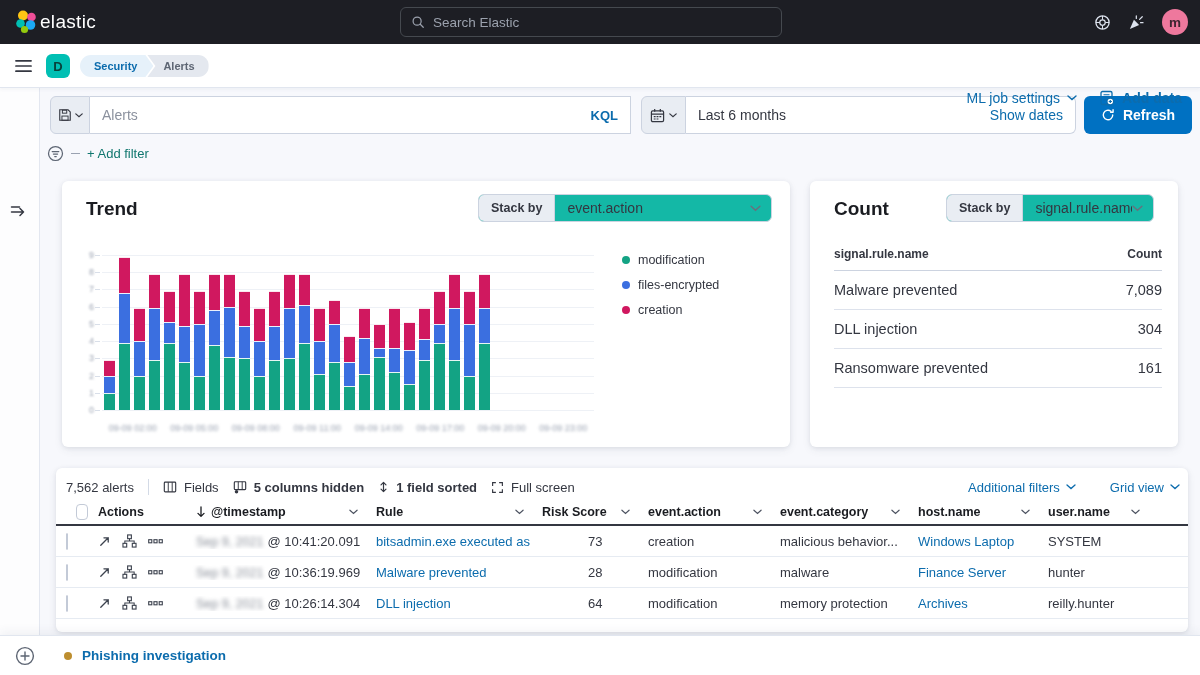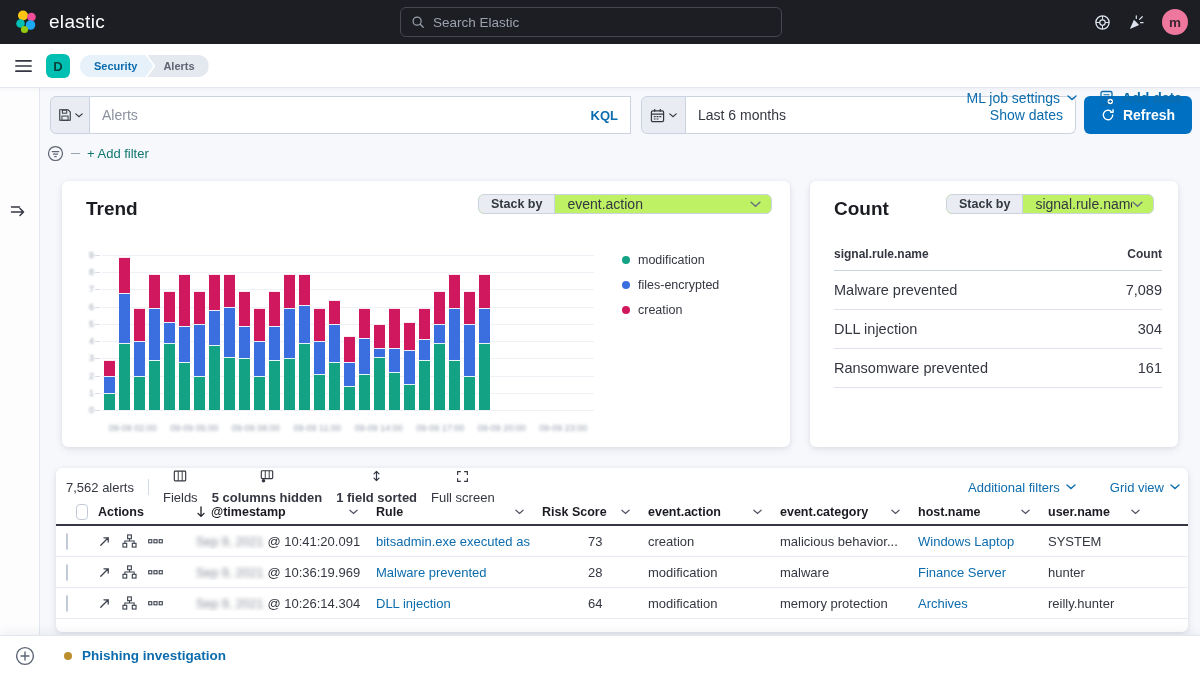--- a/index.html
+++ b/index.html
@@ -1,21 +1,21 @@
 <!DOCTYPE html>
 <html><head>
 <meta charset="utf-8">
 <style>
   * { margin:0; padding:0; box-sizing:border-box; }
   body { font-family:"Liberation Sans",sans-serif; background:#e8eaee; }
   .screen { position:relative; width:1200px; height:675px; background:#f7f8fc; overflow:hidden; font-family:"Liberation Sans",sans-serif; }
 
   
   .topbar { position:absolute; left:0; top:0; width:1200px; height:44px; background:#1d1e24; display:flex; align-items:center; }
-  .brand { display:flex; align-items:center; gap:9px; padding-left:14px; }
+  .brand { display:flex; align-items:center; padding-left:14px; }
   .brand-text { color:#ffffff; font-size:19px; letter-spacing:.3px; }
   .global-search { position:absolute; left:400px; top:7px; width:382px; height:30px; border:1px solid #45494f; border-radius:6px; background:#1d1e24; display:flex; align-items:center; gap:8px; padding:0 10px; color:#9ba1ad; font-size:13.5px; }
   .topbar-right { position:absolute; right:12px; top:0; height:44px; display:flex; align-items:center; gap:17px; color:#dde3ee; }
   .avatar { width:26px; height:26px; border-radius:50%; background:#ee789d; color:#3f2531; font-weight:700; font-size:13.5px; display:flex; align-items:center; justify-content:center; }
 
   
   .navbar { position:absolute; left:0; top:44px; width:1200px; height:44px; background:#fff; border-bottom:1px solid #e1e6ef; box-shadow:0 2px 3px rgba(80,90,110,.05); z-index:5; }
   .hamburger { position:absolute; left:15px; top:15px; color:#343741; }
   .space-badge { position:absolute; left:46px; top:10px; width:24px; height:24px; border-radius:6px; background:#00bfb3; color:#07433c; font-weight:700; font-size:13px; display:flex; align-items:center; justify-content:center; }
   .breadcrumbs { position:absolute; left:80px; top:11px; display:flex; }
@@ -41,21 +41,21 @@
   .refresh-btn { position:absolute; left:1084px; top:96px; width:108px; height:38px; background:#0071c2; border-radius:6px; color:#fff; font-weight:600; font-size:14px; display:flex; align-items:center; justify-content:center; gap:8px; }
   .filterbar { position:absolute; left:47px; top:144px; height:18px; display:flex; align-items:center; gap:7px; }
   .filter-dash { width:9px; height:1px; background:#9aa2b1; }
   .add-filter { color:#0f766e; font-size:13px; font-weight:500; }
 
   
   .panel { position:absolute; background:#fff; border-radius:6px; box-shadow:0 1px 4px rgba(56,66,92,.1), 0 3px 10px rgba(56,66,92,.07); }
   .trend-panel { left:62px; top:181px; width:728px; height:266px; }
   .count-panel { left:810px; top:181px; width:368px; height:266px; }
   .panel-title { position:absolute; left:24px; top:17px; font-size:19px; font-weight:700; color:#1a1c21; }
-  .stackby { position:absolute; top:13px; height:20px; display:flex; border:1px solid #ccd3e0; border-radius:6px; overflow:hidden; background:#bef264; }
+  .stackby { position:absolute; top:13px; height:28px; display:flex; border:1px solid #ccd3e0; border-radius:6px; overflow:hidden; background:#14b8a6; }
   .trend-panel .stackby { right:18px; width:294px; }
   .count-panel .stackby { right:24px; width:208px; }
   .stackby-label { background:#e9edf3; border-right:1px solid #ccd3e0; display:flex; align-items:center; padding:0 12px; font-size:12.5px; font-weight:600; color:#343741; white-space:nowrap; }
   .stackby-value { flex:1; display:flex; align-items:center; padding:0 4px 0 12px; font-size:14px; color:#343741; white-space:nowrap; overflow:hidden; }
   .stackby-chev { display:flex; align-items:center; padding-right:10px; color:#69707d; }
 
   
   .chart-plot { position:absolute; left:40px; top:74px; width:492px; height:155px; }
   .gridline { position:absolute; left:0; width:100%; height:1px; background:#eef1f6; }
   .ytick { position:absolute; left:-7px; width:5px; height:1px; background:#d9dfe9; }
@@ -69,21 +69,21 @@
   .legend-dot { width:8px; height:8px; border-radius:50%; background:#999; }
 
   
   .count-table { position:absolute; left:24px; right:16px; top:66px; }
   .count-head { display:flex; justify-content:space-between; font-size:12px; font-weight:700; color:#343741; padding-bottom:9px; border-bottom:1px solid #ccd3e0; }
   .count-row { height:39px; display:flex; justify-content:space-between; align-items:center; font-size:14.5px; color:#343741; border-bottom:1px solid #dde2ec; }
 
   
   .alerts-panel { left:56px; top:468px; width:1132px; height:164px; }
   .alerts-toolbar { position:absolute; left:10px; right:8px; top:6px; height:26px; display:flex; align-items:center; gap:14px; font-size:13px; color:#343741; }
-  .tb-item { display:flex; align-items:center; gap:7px;flex-direction:column; }
+  .tb-item { display:flex; align-items:center; gap:7px; }
   .tb-bold { font-weight:700; }
   .vdivider { width:1px; height:16px; background:#d3dae6; }
   .toolbar-right { margin-left:auto; display:flex; align-items:center; gap:18px; }
   .blue-link { color:#0c6cad; display:flex; align-items:center; gap:6px;margin-left:16px; }
   .g-row { display:grid; grid-template-columns:32px 98px 180px 166px 106px 132px 138px 130px 110px; align-items:center; }
   .grid-header { position:absolute; left:0; top:32px; width:100%; height:26px; border-bottom:2px solid #343741; font-size:12.5px; font-weight:700; color:#1a1c21; }
   .hcell { display:flex; align-items:center; gap:5px; padding-left:10px; height:100%; }
   .hcell .sp { flex:1; }
   .hcell .chev { color:#4c5260; margin-right:8px; }
   .alert-row { position:absolute; left:0; width:100%; height:31px; border-bottom:1px solid #e6ebf2; font-size:13px; color:#343741; }

